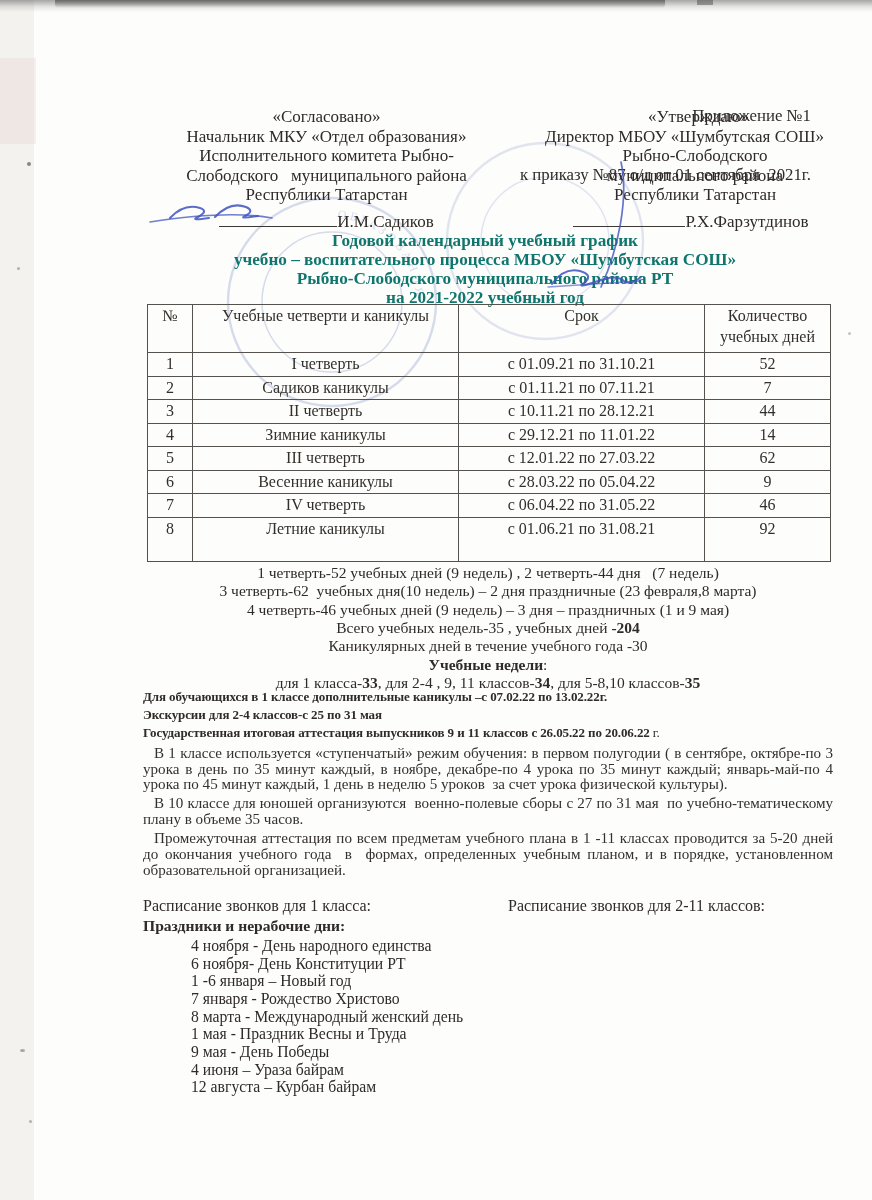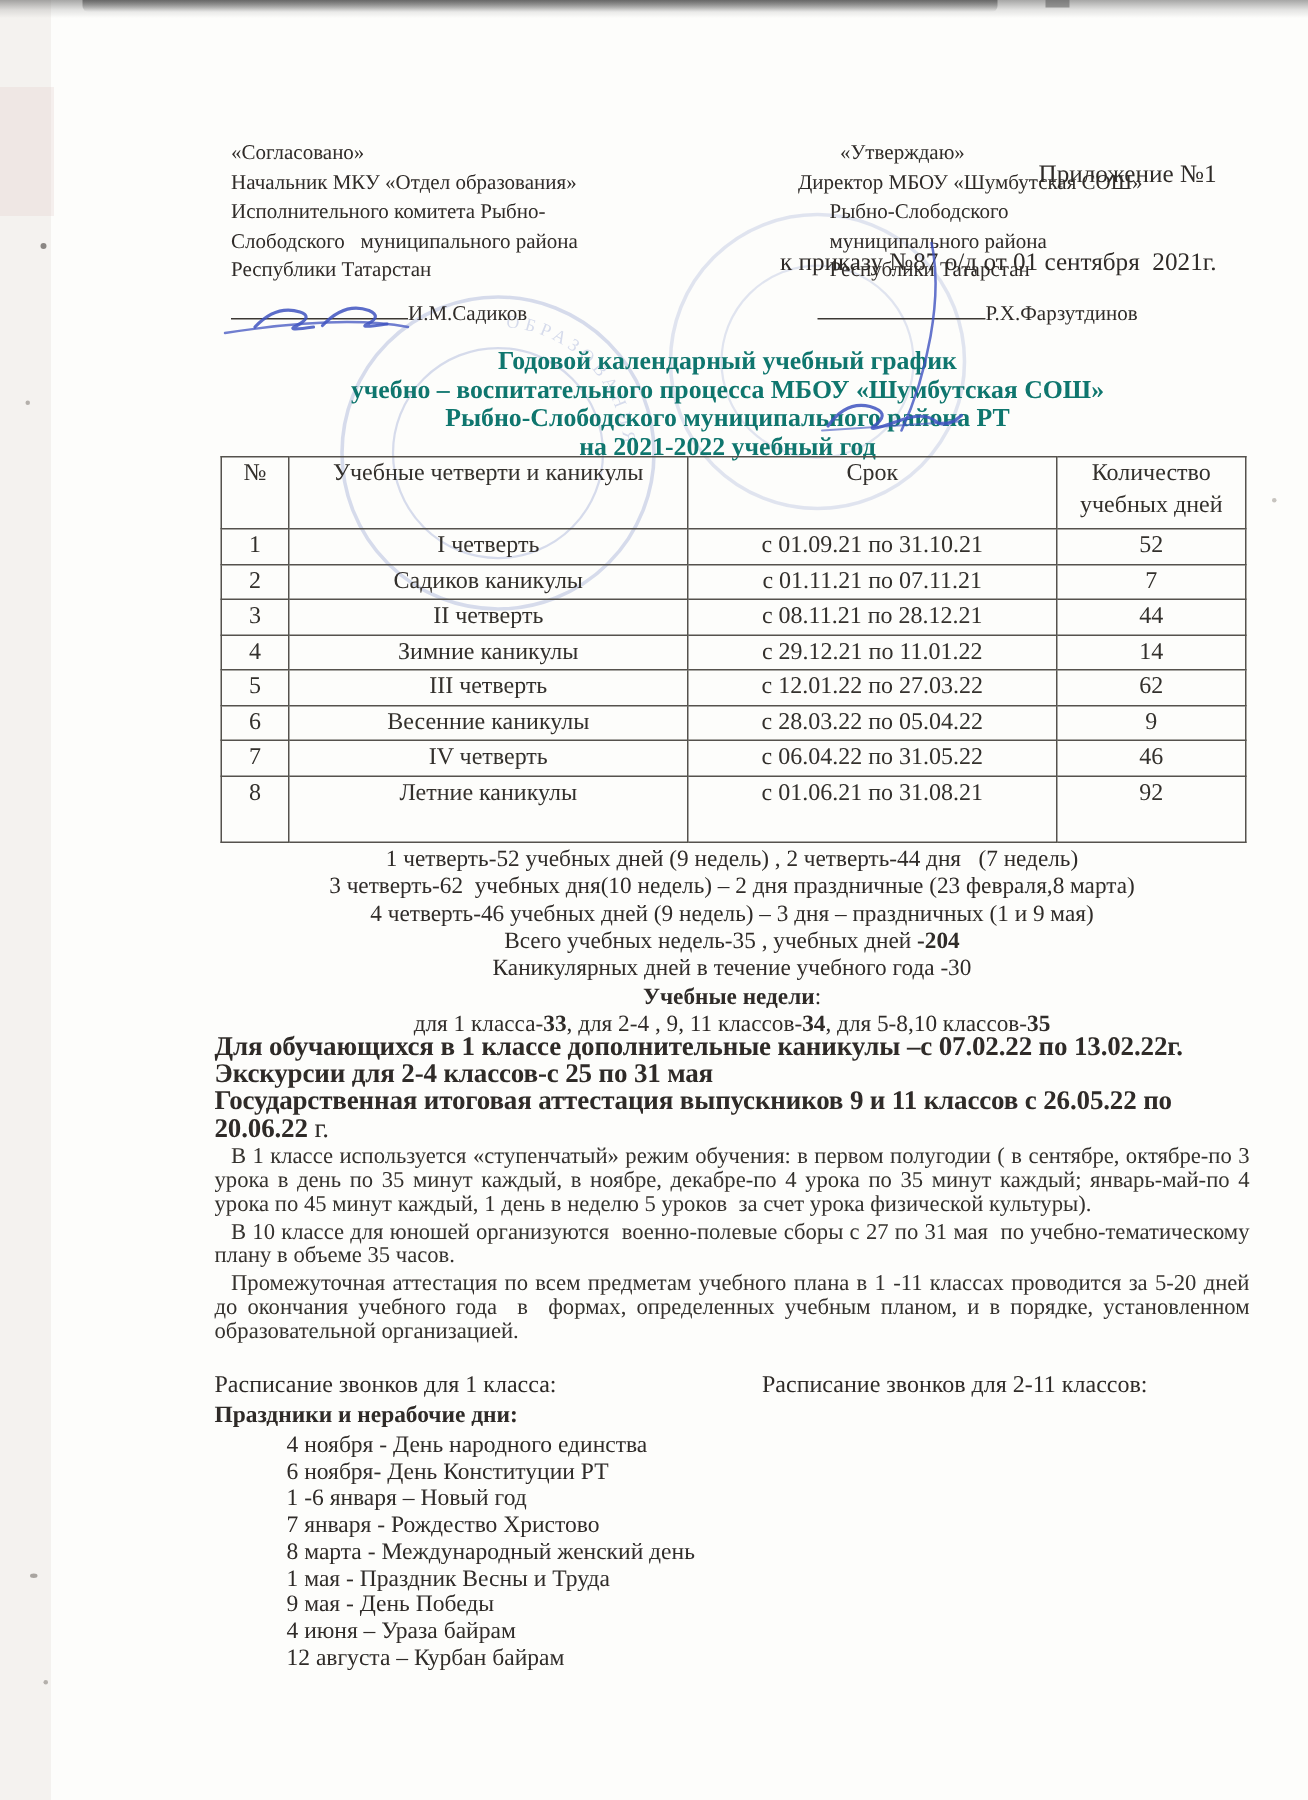--- a/index.html
+++ b/index.html
@@ -12,21 +12,21 @@
     background:linear-gradient(to bottom,rgba(70,70,70,.65),rgba(120,120,120,0));border-radius:0 0 4px 4px;}
   .band-tick{position:absolute;left:697px;top:0;width:16px;height:5px;background:rgba(80,80,80,.5);}
   .edge-left{position:absolute;left:0;top:0;width:34px;height:1200px;background:#f4f2ef;}
   .edge-left-pink{position:absolute;left:0;top:58px;width:36px;height:86px;background:rgba(225,200,195,.25);}
   .speck{position:absolute;border-radius:50%;}
   
   .stamp{position:absolute;z-index:0;}
   
   .tz{position:absolute;z-index:1;}
   .appendix{top:67px;right:61px;text-align:right;font-size:16.8px;line-height:19.6px;white-space:pre-wrap;}
-  .appr{top:93px;font-size:14px;line-height:19.6px;}
+  .appr{top:107px;font-size:17px;line-height:19.6px;text-align:center;}
   .appr .ln{white-space:pre-wrap;}
   .appr-left{left:154px;width:345px;}
   .appr-right{left:532px;width:305px;}
   .appr-right .ln:nth-child(1){padding-left:28px;}
   .appr-right .ln:nth-child(n+3){padding-left:21px;}
   .sigrow{margin-top:7px;white-space:nowrap;}
   .appr-right .sigrow{padding-left:13px;}
   .uline{display:inline-block;vertical-align:baseline;border-bottom:1.4px solid #3c3834;height:14px;}
   .ul-l{width:118px;}
   .ul-r{width:112px;}
@@ -40,21 +40,21 @@
   table.sched thead tr{height:48px;}
   table.sched tbody tr{height:23px;}
   table.sched tbody tr:last-child{height:44px;}
   .col-num{width:45px;}.col-period{width:266px;}.col-term{width:246px;}.col-days{width:126px;}
   .b{font-weight:bold;}
   
   .notes{top:564px;left:143px;width:690px;text-align:center;font-size:15.5px;line-height:18.35px;}
   .notes .ln{white-space:pre-wrap;}
   .flow{top:688px;left:143px;width:690px;}
   .para{white-space:pre-wrap;}
-  .para.lead{font-size:18px;line-height:18.2px;letter-spacing:-0.1px;}
+  .para.lead{font-size:13px;line-height:18.2px;letter-spacing:-0.1px;}
   .para.just{font-size:15.1px;line-height:15.9px;text-align:justify;text-indent:11px;margin-top:3px;color:#34312d;}
   .bells{position:relative;margin-top:18px;height:18px;font-size:16px;}
   .bells .bells-right{position:absolute;left:365px;top:0;}
   .holi-title{margin-top:2px;font-weight:bold;font-size:15.6px;line-height:18px;}
   .holi .ln{font-size:15.7px;line-height:17.7px;white-space:pre-wrap;}
   .holi{margin-top:2px;margin-left:48px;}
   .ink{position:absolute;left:0;top:0;z-index:2;pointer-events:none;}
 </style>
 </head>
 <body>
@@ -147,21 +147,21 @@
         </tr>
         <tr>
           <td class="c-num">2</td>
           <td class="c-period">Садиков каникулы</td>
           <td class="c-term">с 01.11.21 по 07.11.21</td>
           <td class="c-days">7</td>
         </tr>
         <tr>
           <td class="c-num">3</td>
           <td class="c-period b">II четверть</td>
-          <td class="c-term">с 08.11.21 по 28.12.21</td>
+          <td class="c-term">с 10.11.21 по 28.12.21</td>
           <td class="c-days">44</td>
         </tr>
         <tr>
           <td class="c-num">4</td>
           <td class="c-period">Зимние каникулы</td>
           <td class="c-term">с 29.12.21 по 11.01.22</td>
           <td class="c-days">14</td>
         </tr>
         <tr>
           <td class="c-num">5</td>

